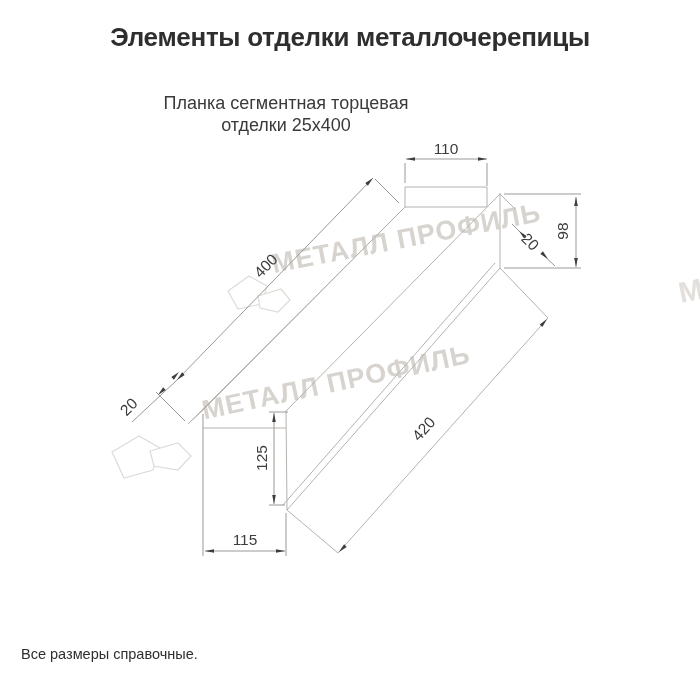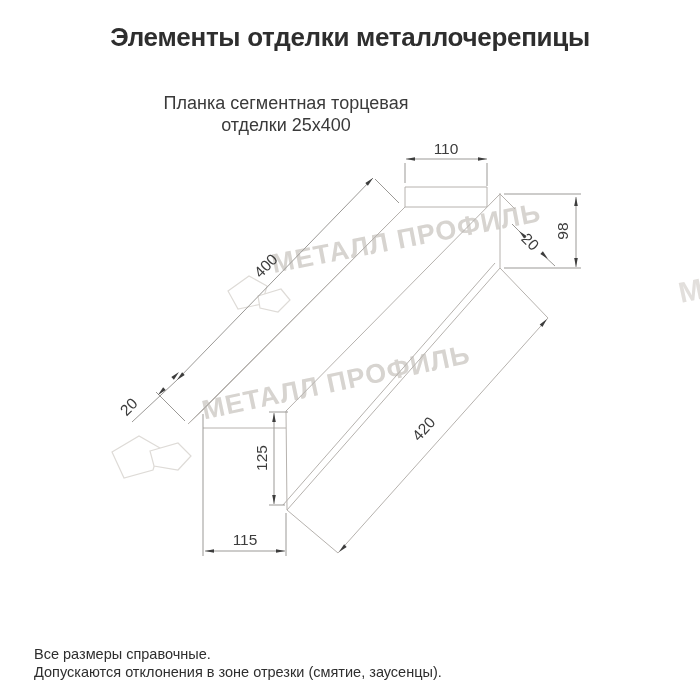--- a/index.html
+++ b/index.html
@@ -33,21 +33,21 @@
     line-height: 22px;
     color: #3a3a3a;
   }
   #drawing-svg {
     position: absolute;
     left: 0;
     top: 0;
   }
   .notes {
     position: absolute;
-    left: 34px;
+    left: 21px;
     top: 645px;
     font-size: 14.5px;
     line-height: 18px;
     color: #2e2e2e;
   }
   .outline-line   { stroke: #b6b2ae; stroke-width: 1; fill: none; }
   .dim-line       { stroke: #9b9996; stroke-width: 1; fill: none; }
   .dim-arrow      { fill: #3d3d3d; stroke: none; }
   .dim-text       { fill: #3d3d3d; font-size: 15.5px; text-anchor: middle; }
   .wm-logo        { fill: #ffffff; stroke: #dedbd7; stroke-width: 1.2; }
@@ -152,14 +152,13 @@
     <text class="dim-text" transform="translate(266,266) rotate(-45)" y="5">400</text>
     <text class="dim-text" transform="translate(129,407) rotate(-45)" y="5">20</text>
     <text class="dim-text" transform="translate(262,458) rotate(-90)" y="5">125</text>
     <text class="dim-text" x="245" y="545">115</text>
     <text class="dim-text" transform="translate(424,429) rotate(-48)" y="5">420</text>
   </g>
 </svg>
 
 <div class="notes">
   <div>Все размеры справочные.</div>
-  <div>Допускаются отклонения в зоне отрезки (смятие, заусенцы).</div>
 </div>
 
 </body></html>

